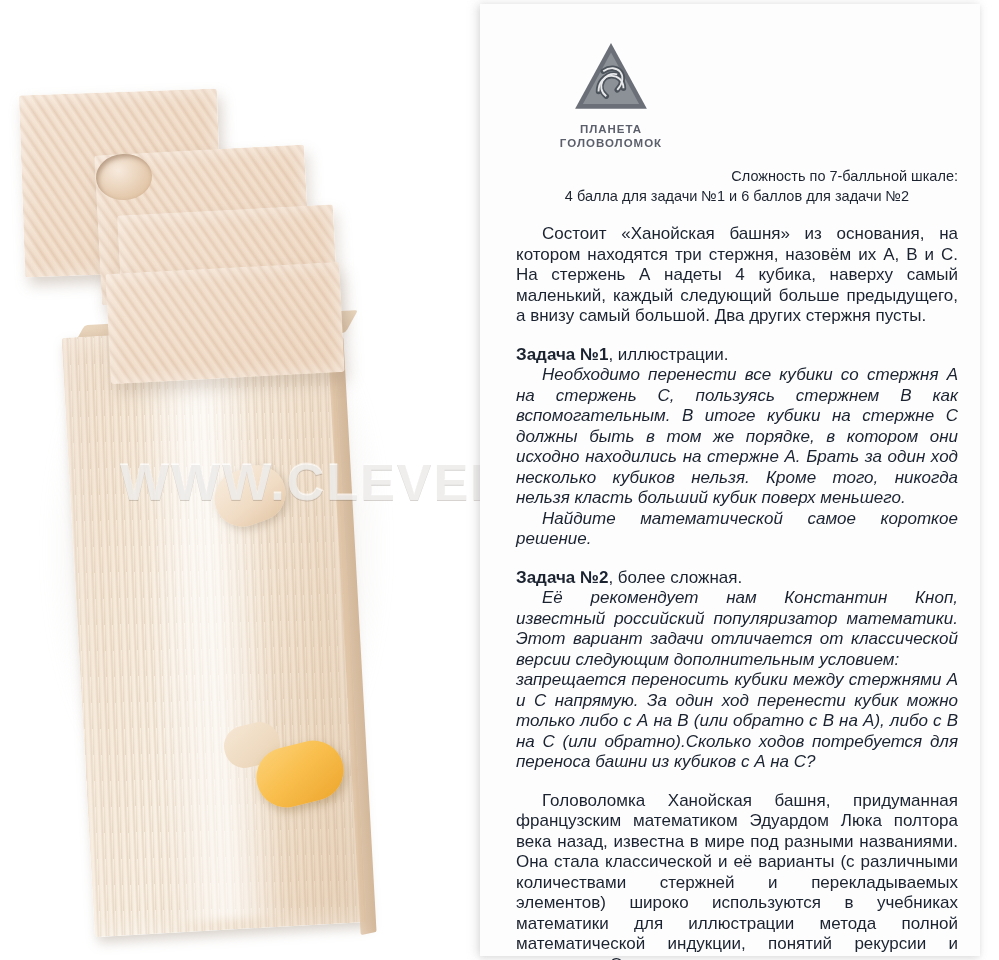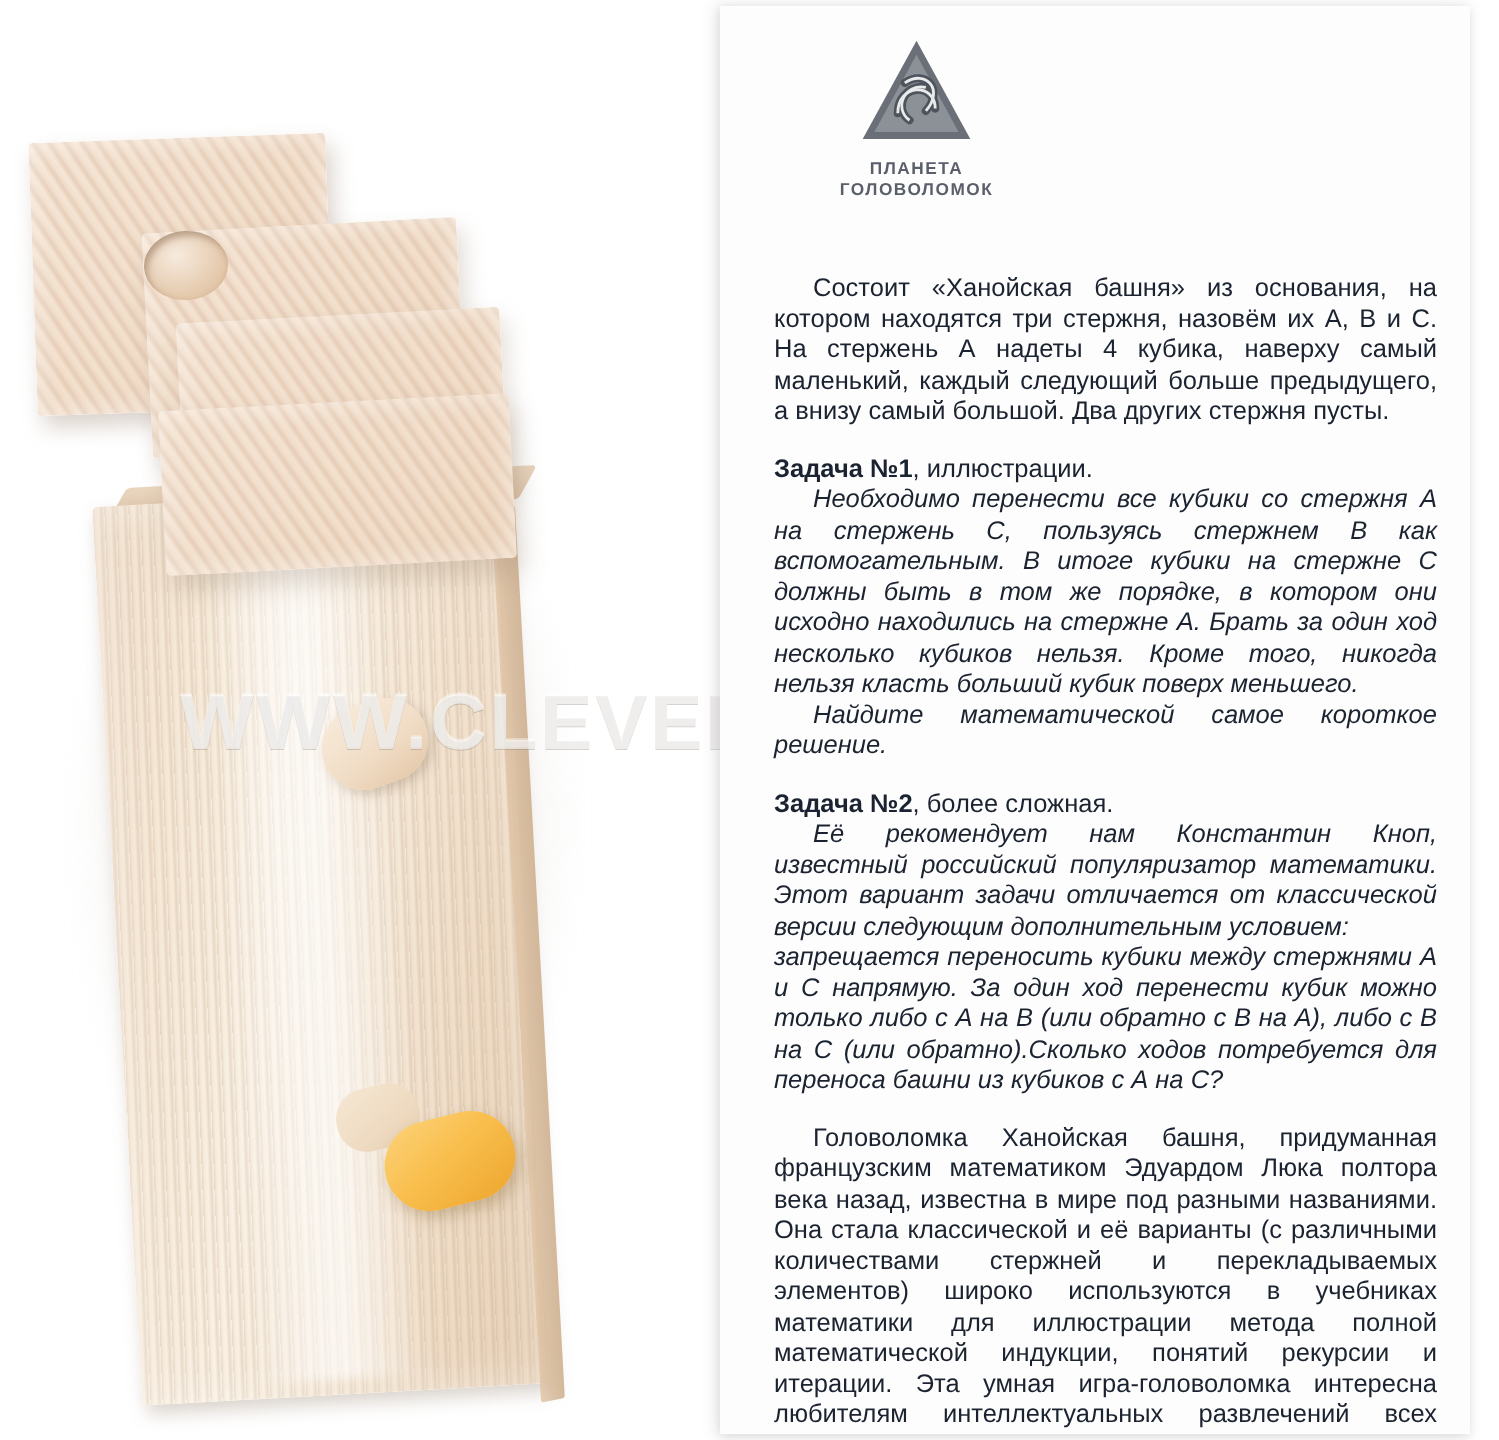--- a/index.html
+++ b/index.html
@@ -196,21 +196,21 @@
     bottom: 8px;
   }
 
   .brand-head {
     position: relative;
     height: 140px;
   }
   .logo-block {
     position: absolute;
     left: 20px;
-    top: 0;
+    top: 16px;
     width: 150px;
     text-align: center;
   }
   .logo-mark {
     width: 78px;
     height: 78px;
     margin: 0 auto 4px auto;
   }
   .logo-text-1, .logo-text-2 {
     font-size: 11.5px;
@@ -316,20 +316,24 @@
                 <path d="M44 72 C30 62, 40 40, 58 44"></path>
               </g>
             </svg>
           </div>
           <div class="logo-text-1">ПЛАНЕТА</div>
           <div class="logo-text-2">ГОЛОВОЛОМОК</div>
         </div>
 
       </div>
 
+      <div class="difficulty">
+        <div>Сложность по 7-балльной шкале:</div>
+        <div class="line2">4 балла для задачи №1 и 6 баллов для задачи №2</div>
+      </div>
 
       <div class="gap-md"></div>
 
       <p class="body">Состоит «Ханойская башня» из основания, на котором находятся три стержня, назовём их А, В и С. На стержень А надеты 4 кубика, наверху самый маленький, каждый следующий больше предыдущего, а внизу самый большой. Два других стержня пусты.</p>
 
       <div class="gap-md"></div>
 
       <p class="body no-indent"><span class="task-label">Задача №1</span><span>, иллюстрации.</span></p>
       <p class="body tight">Необходимо перенести все кубики со стержня А на стержень С, пользуясь стержнем В как вспомогательным. В итоге кубики на стержне С должны быть в том же порядке, в котором они исходно находились на стержне А. Брать за один ход несколько кубиков нельзя. Кроме того, никогда нельзя класть больший кубик поверх меньшего.</p>
       <p class="body tight">Найдите математической самое короткое решение.</p>

